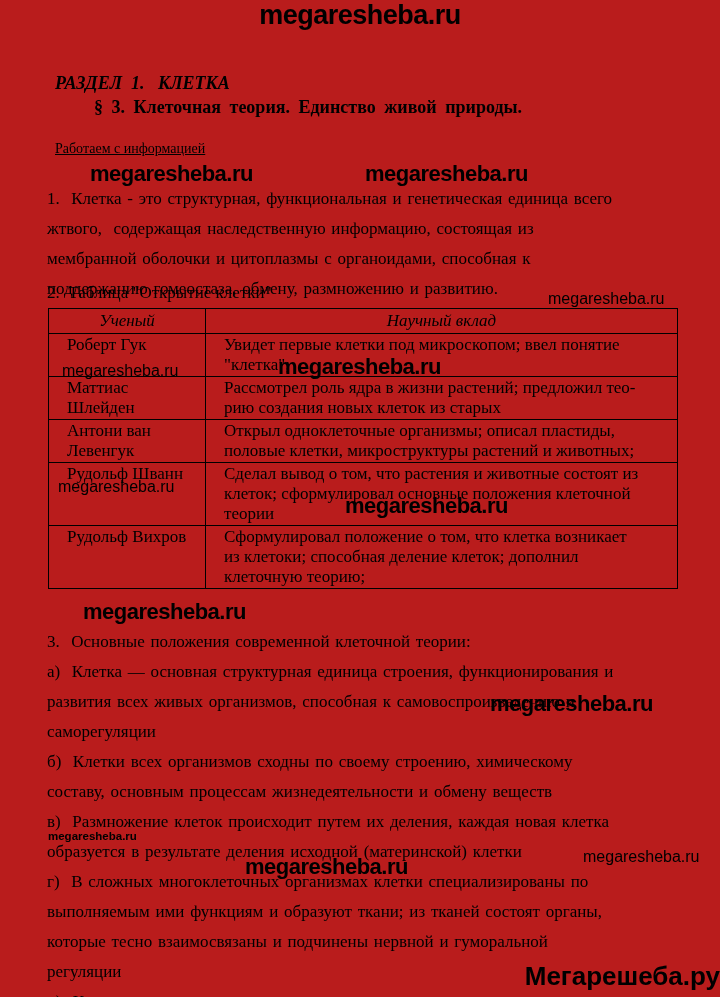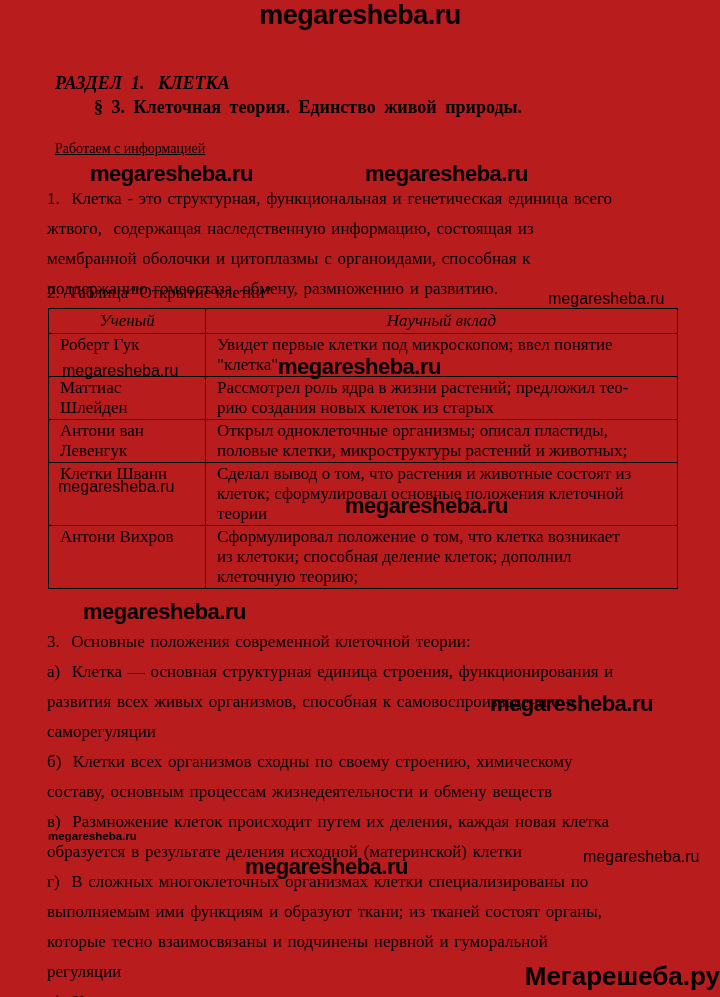--- a/index.html
+++ b/index.html
@@ -17,21 +17,21 @@
   .para { position:absolute; font-size:17px; line-height:30px; white-space:pre-line; word-spacing:1.5px; }
   .p1 { left:47px; top:184px; width:628px; }
   .caption { position:absolute; left:47px; top:283px; font-size:17px; }
   .disc-table {
     position:absolute; left:48px; top:308px; width:630px;
     border-collapse:collapse; table-layout:fixed; font-size:17px;
   }
   .disc-table col.c1 { width:157px; }
   .disc-table th, .disc-table td {
     border:1.5px solid #000; vertical-align:top; white-space:pre-line;
-    line-height:20px; padding:1px 11px;
+    line-height:20px; padding:1px 18px;
   }
   .disc-table th { font-weight:normal; text-align:center; padding:2px 7px;font-style:italic; }
   .p3 { left:47px; top:627px; width:630px; }
   .footer {
     position:absolute; left:0; right:0; top:961px; text-align:right;
     font:bold 26px "Liberation Sans", sans-serif;
   }
   #wm-layer { position:absolute; inset:0; pointer-events:none; }
   #wm-layer .wm { position:absolute; white-space:nowrap; color:#000; }
   .wm.bold-md { font:bold 22px "Liberation Sans", sans-serif; line-height:26px; letter-spacing:-0.5px; }
@@ -79,27 +79,27 @@
         <td>Рассмотрел роль ядра в жизни растений; предложил тео-
 рию создания новых клеток из старых</td>
       </tr>
       <tr>
         <td>Антони ван
 Левенгук</td>
         <td>Открыл одноклеточные организмы; описал пластиды,
 половые клетки, микроструктуры растений и животных;</td>
       </tr>
       <tr>
-        <td>Клетки Шванн</td>
+        <td>Рудольф Шванн</td>
         <td>Сделал вывод о том, что растения и животные состоят из
 клеток; сформулировал основные положения клеточной
 теории</td>
       </tr>
       <tr>
-        <td>Антони Вихров</td>
+        <td>Рудольф Вихров</td>
         <td>Сформулировал положение о том, что клетка возникает
 из клетоки; способная деление клеток; дополнил
 клеточную теорию;</td>
       </tr>
     </tbody>
   </table>
 
   <div class="para p3">3.&nbsp; Основные положения современной клеточной теории:
 а)&nbsp; Клетка — основная структурная единица строения, функционирования и
 развития всех живых организмов, способная к самовоспроизведению и

